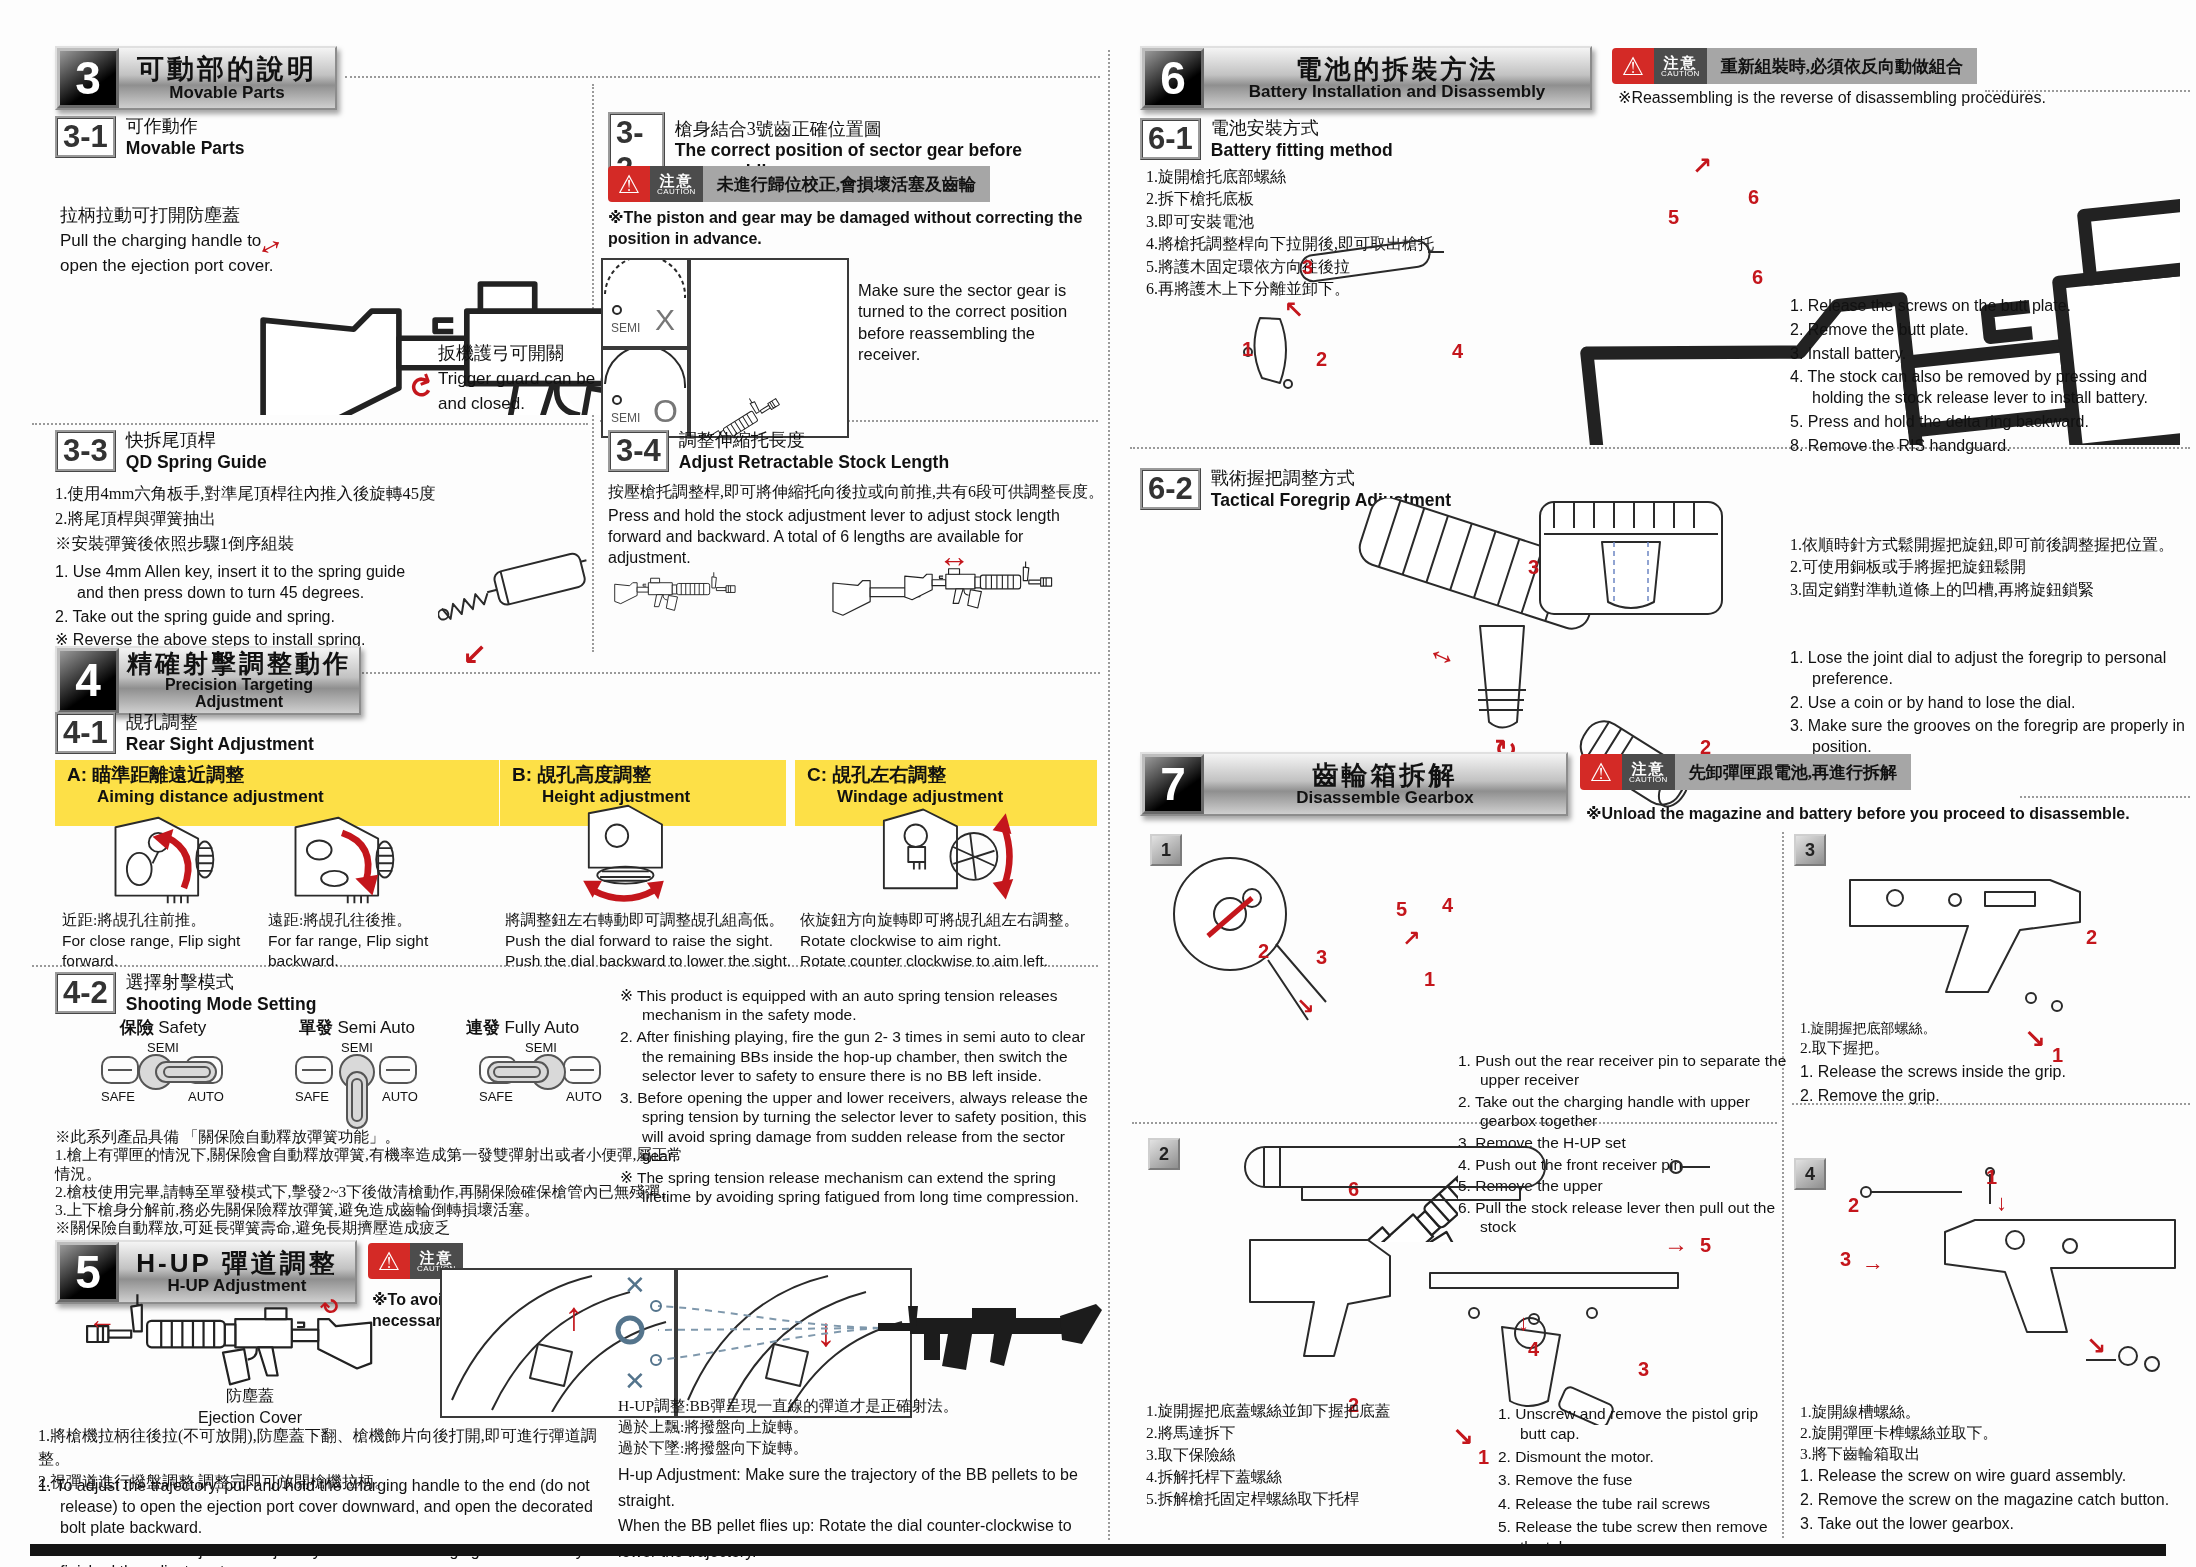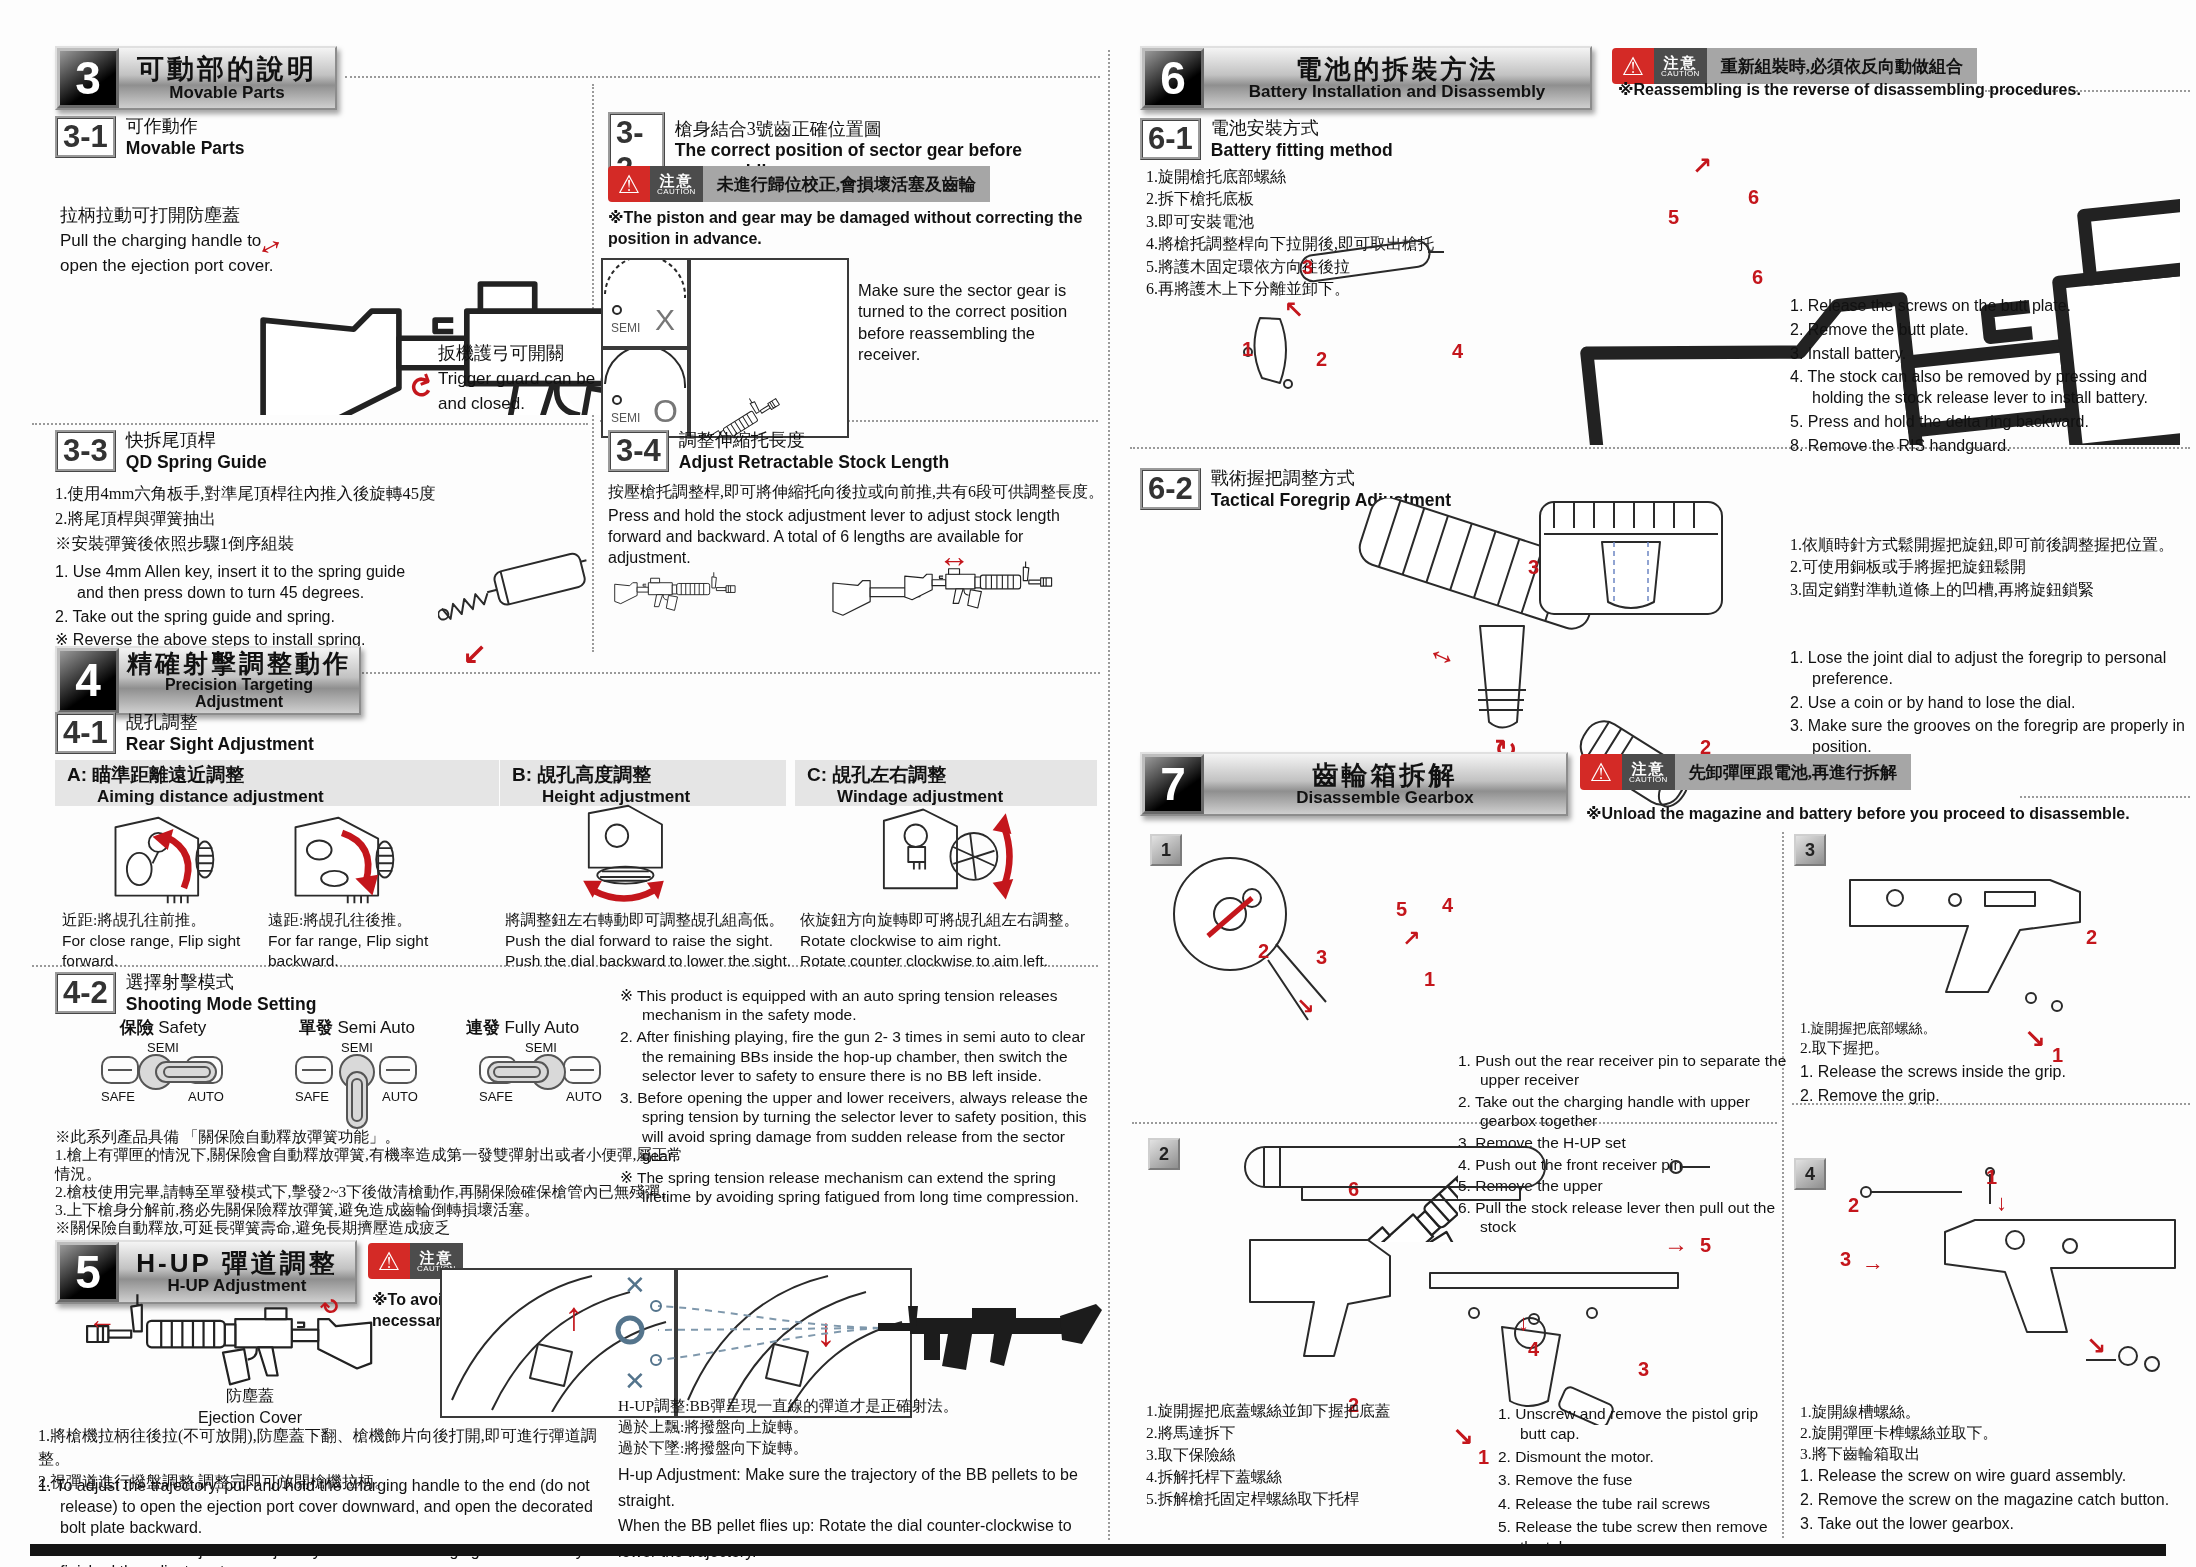--- a/index.html
+++ b/index.html
@@ -31,21 +31,21 @@
   .c-dark{background:#4c4c4c;color:#fff;display:flex;flex-direction:column;align-items:center;justify-content:center;
          padding:2px 7px;line-height:1}
   .c-dark b{font-size:15px;letter-spacing:2px}
   .c-dark i{font-style:normal;font-size:8px;letter-spacing:.4px}
   .c-strip{background:#a6a6a6;display:flex;align-items:center;padding:0 14px;font-weight:bold;font-size:17px;white-space:nowrap;color:#111}
   
   .ln{font-size:16.5px;line-height:1.5}
   .eln{font-size:16px;line-height:1.3;margin-bottom:3px}
   .hang{padding-left:22px;text-indent:-22px}
   
-  .ph{background:#e5e5e5;padding:3px 12px 0}
+  .ph{background:#fde047;padding:3px 12px 20px}
   .ph .pz{font-size:19px;font-weight:bold;line-height:1.25}
   .ph .pe{font-size:17px;font-weight:bold;padding-left:30px;line-height:1.15}
   
   .rnum{position:absolute;color:#c4161c;font-weight:bold;font-size:20px}
   .rar{position:absolute;color:#c4161c;font-weight:bold;line-height:1}
   .ptile{width:28px;height:28px;background:linear-gradient(145deg,#e2e2e2,#8e8e8e);border:2px outset #cfcfcf;
          display:flex;align-items:center;justify-content:center;font-size:18px;font-weight:bold;color:#222}
   .box{border:2px solid #3a3a3a;background:#fff}
   .ol{fill:none;stroke:#2a2a2a;stroke-width:2;stroke-linejoin:round}
   .olw{fill:#fff;stroke:#2a2a2a;stroke-width:2;stroke-linejoin:round}
@@ -480,21 +480,21 @@
       </div>
 </div>
 <div class="abs caution" style="left:1612px;top:48px">
   <span class="c-red">⚠</span>
   <span class="c-dark">
         <b>注意</b>
         <i>CAUTION</i>
       </span>
   <span class="c-strip zh">重新組裝時,必須依反向動做組合</span>
 </div>
-<div class="abs eln" style="left:1618px;top:80px;width:560px;font-weight:bold">※Reassembling is the reverse of disassembling procedures.</div>
+<div class="abs eln" style="left:1618px;top:88px;width:560px;font-weight:normal">※Reassembling is the reverse of disassembling procedures.</div>
 
 <div class="abs sub" style="left:1140px;top:118px">
   <span class="sub-num">6-1</span>
   <span class="sub-t">
         <span class="szh zh">電池安裝方式</span>
   <span class="sen">Battery fitting method</span>
       </span>
 </div>
 <div class="abs" style="left:1146px;top:166px;width:620px">
   <div class="ln zh" style="font-size:16px;line-height:1.4">1.旋開槍托底部螺絲</div>

